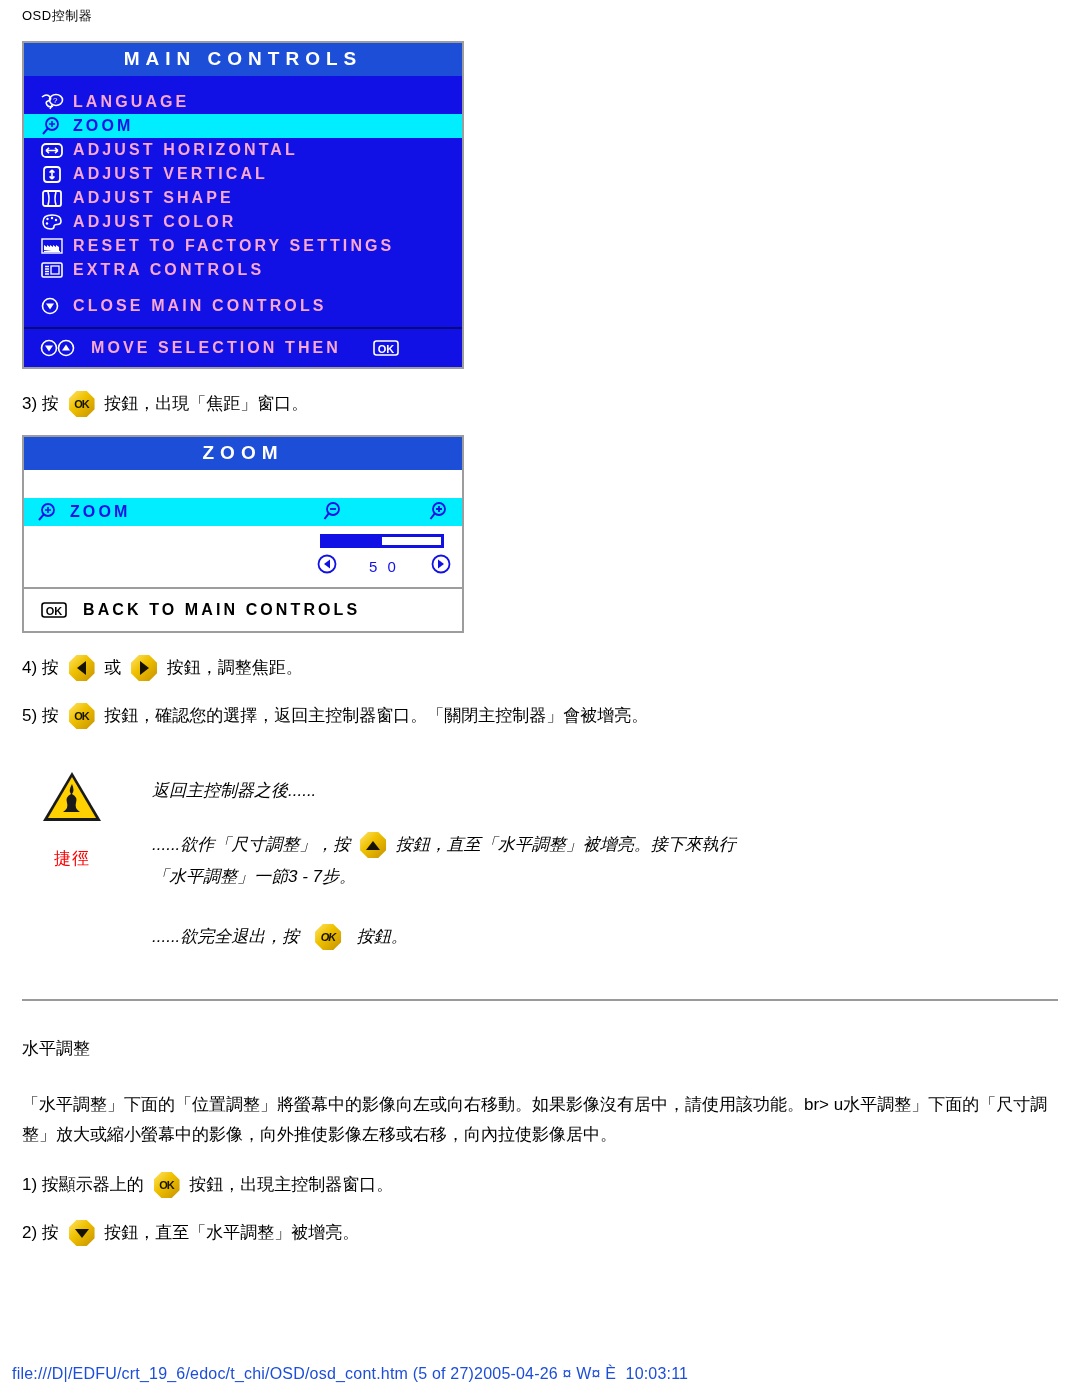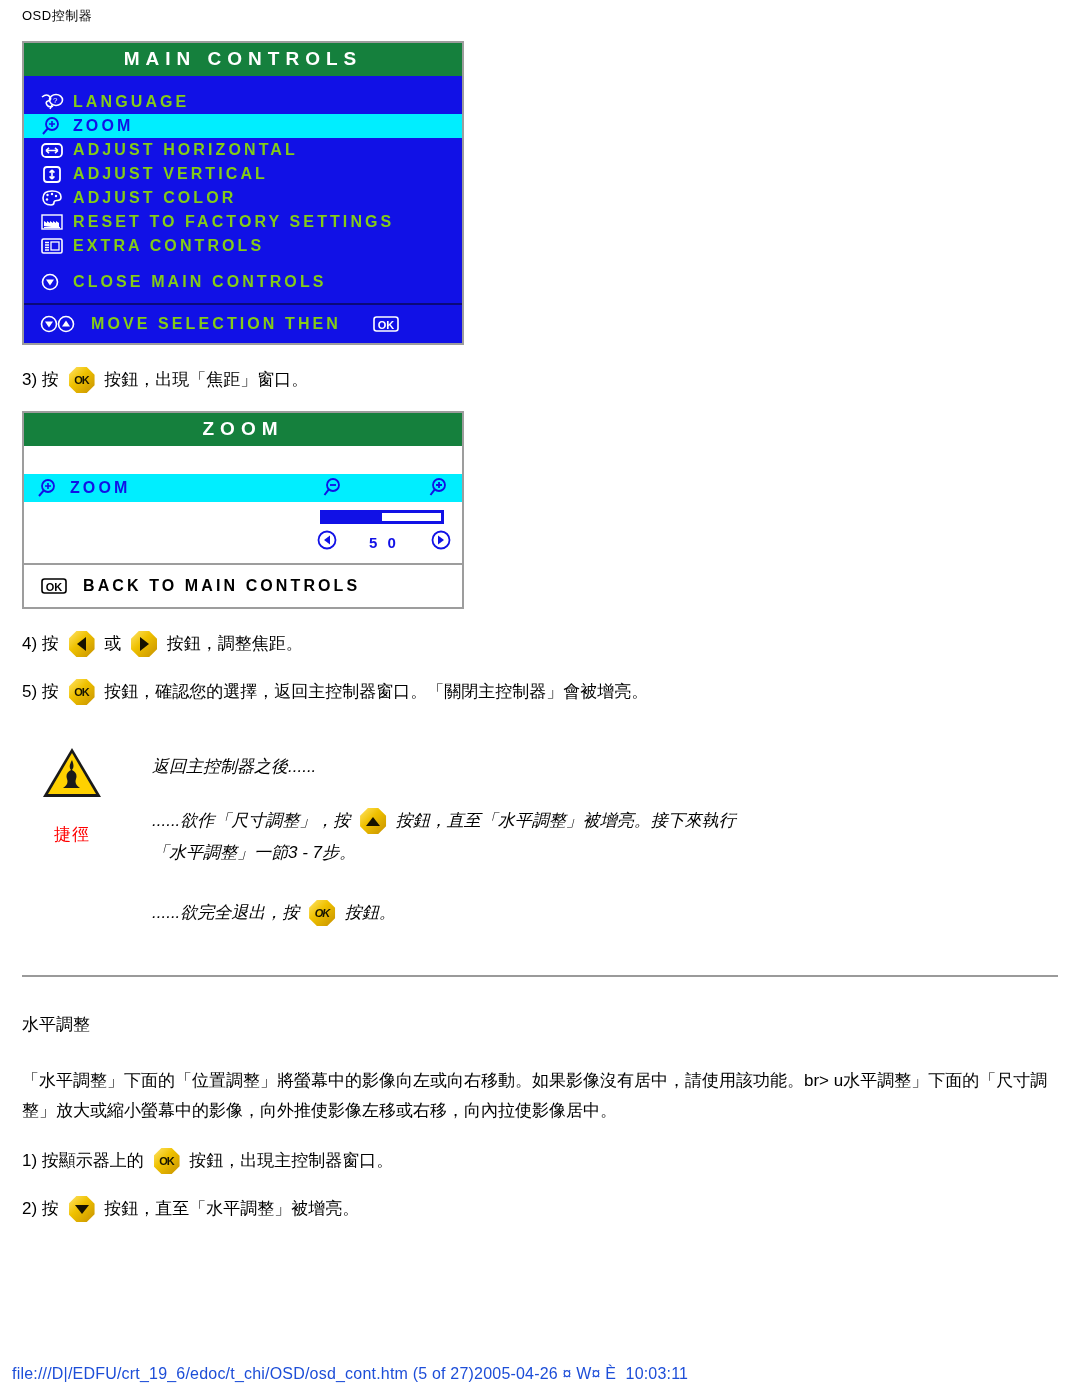--- a/index.html
+++ b/index.html
@@ -33,21 +33,21 @@
   }
 
   
   .osd {
     border: 2px solid #9d9d9d;
     background: #1111e6;
     box-sizing: border-box;
     font-family: "Liberation Sans", "DejaVu Sans", sans-serif;
   }
   .osd-title {
-    background: #15803d;
+    background: #1d4ed8;
     color: #ffffff;
     text-align: center;
     font-weight: bold;
     font-size: 19px;
     letter-spacing: 6px;
     padding: 6px 0 7px 0;
     line-height: 20px;
   }
 
   
@@ -73,21 +73,21 @@
     width: 34px;
     min-width: 34px;
     height: 22px;
     color: #ffffff;
     display: flex;
     align-items: center;
     justify-content: flex-start;
   }
   .mc-icon svg { display: block; }
   .mc-label {
-    color: #84cc16;
+    color: #f9a8d4;
     font-weight: bold;
     font-size: 16px;
     letter-spacing: 3.1px;
     white-space: nowrap;
     line-height: 18px;
   }
   .mc-gap { height: 12px; }
   .mc-sep {
     border-top: 2px solid #0a0a7a;
     margin-top: 9px;
@@ -148,21 +148,21 @@
     left: 292px;
     top: 84px;
     width: 136px;
     height: 24px;
     display: flex;
     align-items: center;
     justify-content: space-between;
     color: #1111e6;
   }
   .zoom-value {
-    font-weight: bold;
+    font-weight: normal;
     font-size: 15px;
     letter-spacing: 3px;
     color: #1111e6;
   }
   .zoom-foot-sep { border-top: 2px solid #9d9d9d; }
   .zoom-footer {
     background: #ffffff;
     display: flex;
     align-items: center;
     height: 42px;
@@ -255,21 +255,21 @@
   .tip-line {
     font-size: 17px;
     font-style: italic;
     line-height: 32px;
     display: flex;
     align-items: center;
     flex-wrap: wrap;
     margin-left: 30px;
   }
   .tip-line.block2 { margin-top: 22px; }
-  .tip-line.block3 { margin-top: 28px; }
+  .tip-line.block3 { margin-top: 28px; gap: 6px; }
   .tip-line .txt { white-space: pre; }
 
   
   .backtop-wrap {
     text-align: center;
     margin-top: 74px;
   }
   .backtop {
     color: #ff7d29;
     font-size: 17px;
@@ -355,20 +355,29 @@
       <div class="mc-row">
         <span class="mc-icon">
           <svg width="26" height="20" viewBox="0 0 26 20">
             <rect x="5" y="3" width="16" height="15" rx="3" fill="none" stroke="currentColor" stroke-width="1.8"></rect>
             <path d="M13 6 v9 M13 6 l-2.4 2.6 M13 6 l2.4 2.6 M13 15 l-2.4 -2.6 M13 15 l2.4 -2.6" fill="none" stroke="currentColor" stroke-width="1.6"></path>
           </svg>
         </span>
         <span class="mc-label">ADJUST VERTICAL</span>
       </div>
 
+      <div class="mc-row">
+        <span class="mc-icon">
+          <svg width="26" height="20" viewBox="0 0 26 20">
+            <rect x="4" y="3" width="18" height="15" rx="2" fill="none" stroke="currentColor" stroke-width="1.8"></rect>
+            <path d="M9 4 q2 6.5 0 13 M17 4 q-2 6.5 0 13" fill="none" stroke="currentColor" stroke-width="1.6"></path>
+          </svg>
+        </span>
+        <span class="mc-label">ADJUST SHAPE</span>
+      </div>
 
       <div class="mc-row">
         <span class="mc-icon">
           <svg width="26" height="20" viewBox="0 0 26 20">
             <path d="M13 3 q9 0 9 6 q0 3.5 -4 3.5 q-3 0 -3 2 q0 2.5 -3 2.5 q-8 0 -8 -7 q0 -7 9 -7 z" fill="none" stroke="currentColor" stroke-width="1.6"></path>
             <circle cx="8.5" cy="7" r="1.2" fill="currentColor"></circle>
             <circle cx="13" cy="6" r="1.2" fill="currentColor"></circle>
             <circle cx="17" cy="8" r="1.2" fill="currentColor"></circle>
             <circle cx="8" cy="11.5" r="1.2" fill="currentColor"></circle>
           </svg>

